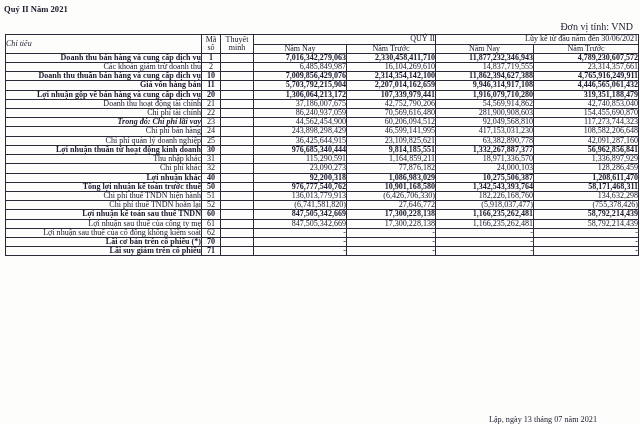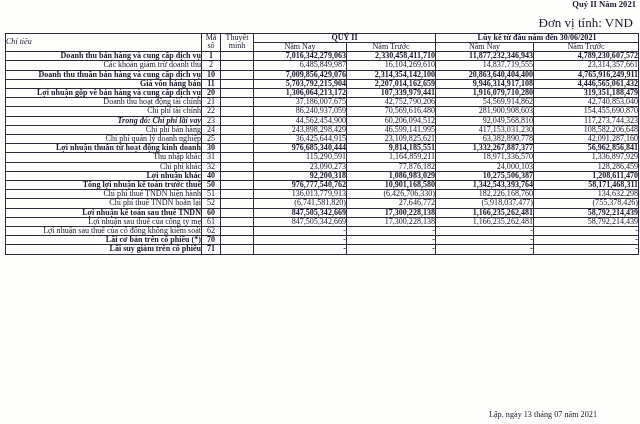--- a/index.html
+++ b/index.html
@@ -24,51 +24,52 @@
   }
   .doc-title {
     text-align: center;
     font-size: 14.2px;
     font-weight: bold;
     letter-spacing: 0.15px;
     margin-top: 11px;
     line-height: 1.1;
   }
   .doc-subtitle {
-    text-align: right;
+    text-align: left;
     font-size: 8.6px;
     font-weight: bold;
+    margin-top: 5px;
     line-height: 1.1;
   }
   .unit-line {
     text-align: right;
-    font-size: 13px;
+    font-size: 10px;
     margin-top: 7px;
     padding-right: 3px;
     line-height: 1.1;
   }
   table.report {
     border-collapse: collapse;
     width: 633px;
     margin-top: 2px;
     margin-left: 1px;
     table-layout: fixed;
   }
   table.report th,
   table.report td {
     border: 1px solid #2a2a3a;
     font-size: 8.05px;
     line-height: 1.02;
     padding: 0;
     vertical-align: middle;
   }
   th.grp {
-    font-weight: bold;
+    font-weight: normal;
     font-size: 8.3px;
-    text-align: center;
+    text-align: right;
     padding: 1px 2px;
   }
   th.chitieu {
     font-weight: normal;
     font-size: 8.6px;
     text-align: left;
     font-style: italic;
   }
   th.ma, th.thuyet {
     font-weight: normal;
@@ -181,21 +182,21 @@
           <td class="num">16,104,269,610</td>
           <td class="num">14,837,719,555</td>
           <td class="num">23,314,357,661</td>
         </tr>
         <tr class="bold">
           <td class="label">Doanh thu thuần bán hàng và cung cấp dịch vụ</td>
           <td class="code">10</td>
           <td class="note"></td>
           <td class="num">7,009,856,429,076</td>
           <td class="num">2,314,354,142,100</td>
-          <td class="num">20,863,640,404,400</td>
+          <td class="num">11,862,394,627,388</td>
           <td class="num">4,765,916,249,911</td>
         </tr>
         <tr class="bold">
           <td class="label">Giá vốn hàng bán</td>
           <td class="code">11</td>
           <td class="note"></td>
           <td class="num">5,703,792,215,904</td>
           <td class="num">2,207,014,162,659</td>
           <td class="num">9,946,314,917,108</td>
           <td class="num">4,446,565,061,432</td>

